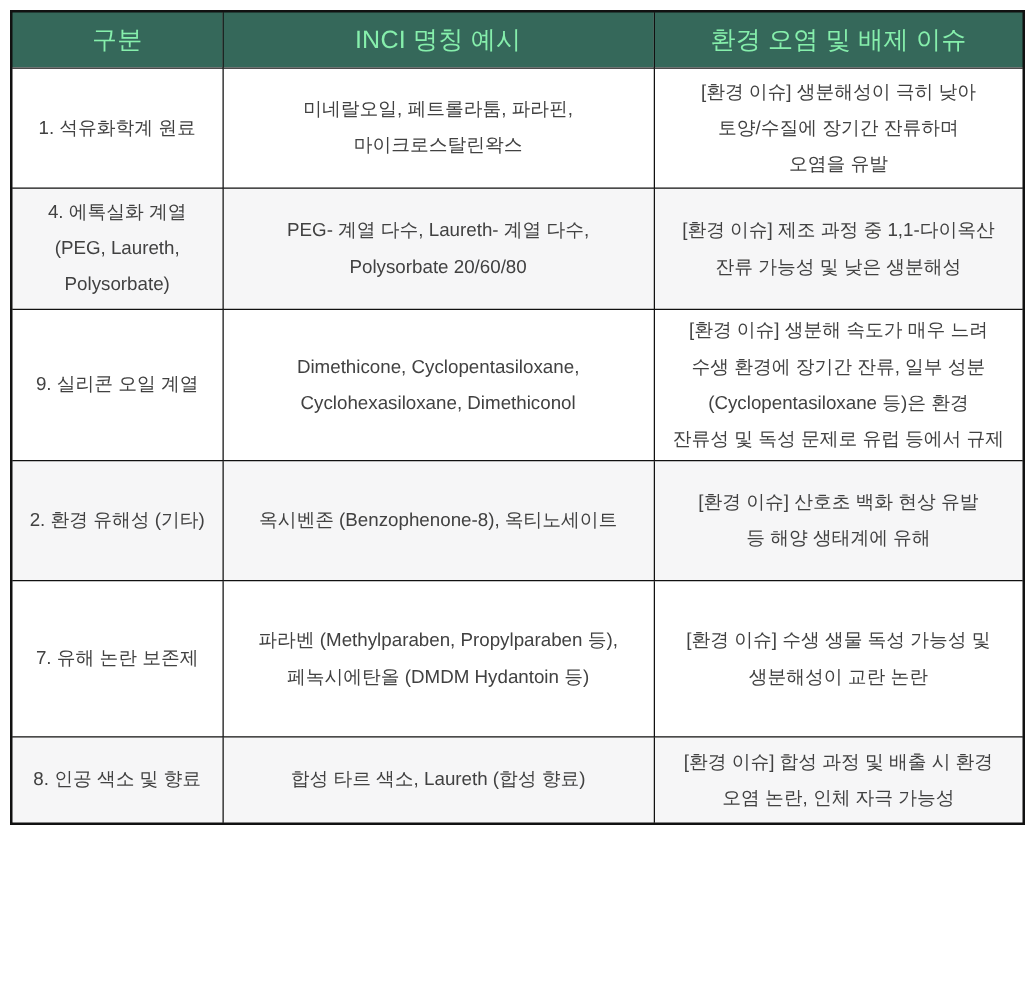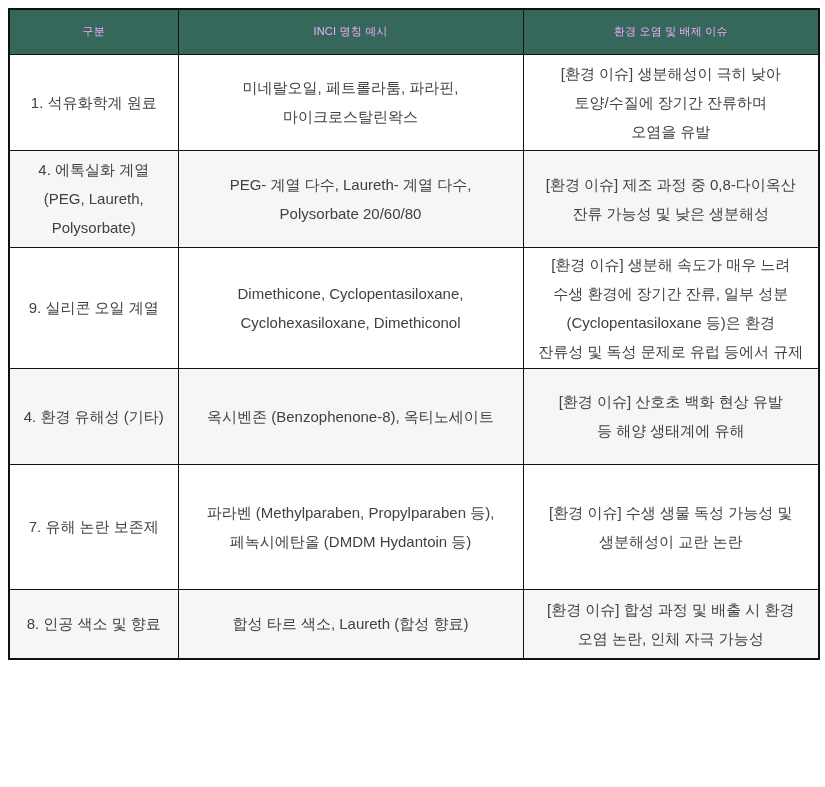--- a/index.html
+++ b/index.html
@@ -27,23 +27,23 @@
     text-align: center;
     vertical-align: middle;
     box-sizing: border-box;
     padding: 2px 8px;
   }
   .ingredient-table thead tr {
     height: 45px;
   }
   .ingredient-table th {
     background: #35685a;
-    color: #f0abfc;
+    color: #86efac;
     font-weight: normal;
-    font-size: 11px;
+    font-size: 20px;
     letter-spacing: 0.2px;
   }
   .ingredient-table td {
     color: #414141;
     font-size: 15px;
     line-height: 29px;
     white-space: pre-line;
   }
   
   .ingredient-table tbody tr:nth-child(even) td {
@@ -87,34 +87,34 @@
         <td>[환경 이슈] 생분해성이 극히 낮아
 토양/수질에 장기간 잔류하며
 오염을 유발</td>
       </tr>
       <tr>
         <td>4. 에톡실화 계열
 (PEG, Laureth,
 Polysorbate)</td>
         <td>PEG- 계열 다수, Laureth- 계열 다수,
 Polysorbate 20/60/80</td>
-        <td>[환경 이슈] 제조 과정 중 0,8-다이옥산
+        <td>[환경 이슈] 제조 과정 중 1,1-다이옥산
 잔류 가능성 및 낮은 생분해성</td>
       </tr>
       <tr>
         <td>9. 실리콘 오일 계열</td>
         <td>Dimethicone, Cyclopentasiloxane,
 Cyclohexasiloxane, Dimethiconol</td>
         <td>[환경 이슈] 생분해 속도가 매우 느려
 수생 환경에 장기간 잔류, 일부 성분
 (Cyclopentasiloxane 등)은 환경
 잔류성 및 독성 문제로 유럽 등에서 규제</td>
       </tr>
       <tr>
-        <td>4. 환경 유해성 (기타)</td>
+        <td>2. 환경 유해성 (기타)</td>
         <td>옥시벤존 (Benzophenone-8), 옥티노세이트</td>
         <td>[환경 이슈] 산호초 백화 현상 유발
 등 해양 생태계에 유해</td>
       </tr>
       <tr>
         <td>7. 유해 논란 보존제</td>
         <td>파라벤 (Methylparaben, Propylparaben 등),
 페녹시에탄올 (DMDM Hydantoin 등)</td>
         <td>[환경 이슈] 수생 생물 독성 가능성 및
 생분해성이 교란 논란</td>

